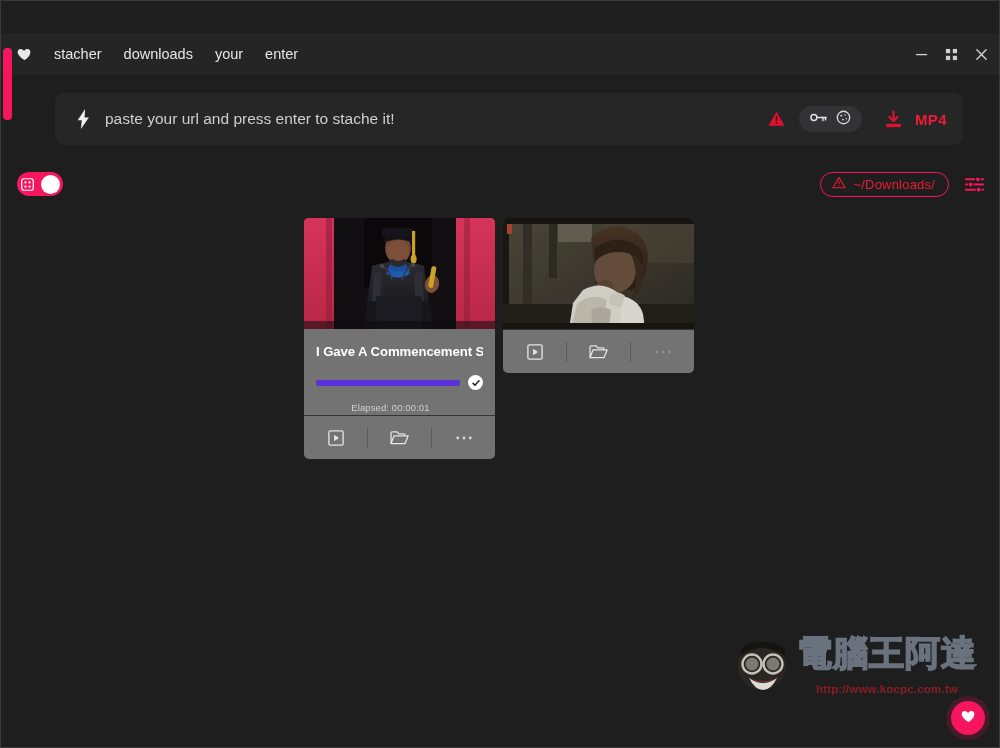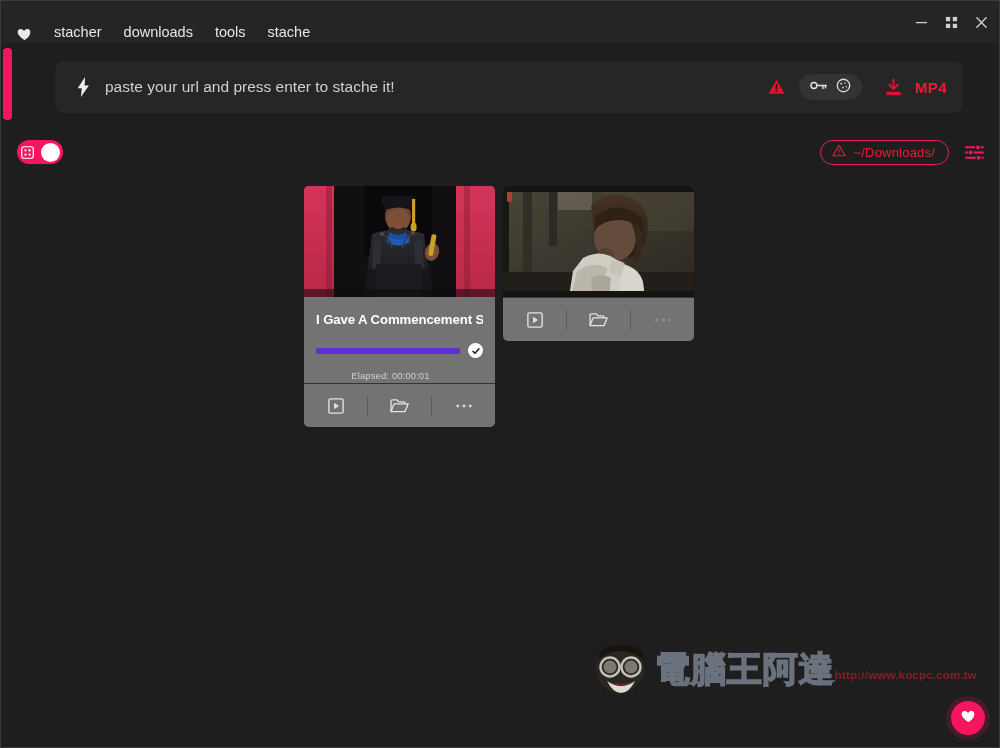--- a/index.html
+++ b/index.html
@@ -20,23 +20,24 @@
     border: 1px solid #3a3a3a;
     overflow: hidden;
   }
 
   
   .titlebar {
     position: relative;
     height: 42px;
     background: #252526;
     display: flex;
-    align-items: flex-end;
+    align-items: center;
     padding-left: 14px;
     user-select: none;
+    margin-top: 32px;
   }
   .tb-heart {
     width: 18px; height: 18px;
     display: flex; align-items: center; justify-content: center;
     margin-right: 10px;
   }
   .tb-heart svg { display: block; }
   .menu {
     display: flex;
     align-items: center;
@@ -276,21 +277,21 @@
   .watermark {
     position: absolute;
     right: 22px;
     bottom: 52px;
     display: flex;
     align-items: center;
     gap: 6px;
     opacity: 0.95;
     pointer-events: none;
   }
-  .wm-text-wrap { display: flex; flex-direction: row; align-items: center; justify-content: flex-end; }
+  .wm-text-wrap { display: flex; flex-direction: column; align-items: center; justify-content: flex-end; }
   .wm-cn {
     font-size: 35px;
     font-weight: 700;
     color: #20232a;
     -webkit-text-stroke: 1.6px #6f7784;
     letter-spacing: 1px;
     line-height: 1;
     font-family: "DejaVu Sans", sans-serif;
   }
   .wm-url {
@@ -326,22 +327,22 @@
 
     <div class="tb-heart">
       <svg width="17" height="16" viewBox="0 0 24 24">
           <path fill="#e8e8e8" d="M12 21s-7.5-4.7-9.6-9.1C.6 8.3 2.6 4.4 6.3 4.4c2 0 3.5 1.1 4.4 2.4.2.3.4.5.6.8l.7-.9c.9-1.3 2.4-2.3 4.3-2.3 3.7 0 5.7 3.9 3.9 7.5C19.5 16.3 12 21 12 21z"></path>
         </svg>
     </div>
 
     <div class="menu">
       <div class="menu-item"><span>stacher</span></div>
       <div class="menu-item"><span>downloads</span></div>
-      <div class="menu-item"><span>tools</span></div>
-      <div class="menu-item"><span>stache</span></div>
+      <div class="menu-item"><span>your</span></div>
+      <div class="menu-item"><span>enter</span></div>
     </div>
 
     <div class="win-controls">
       <div class="wc">
         <svg width="13" height="13" viewBox="0 0 14 14">
             <rect x="1" y="6.4" width="12" height="1.4" fill="#d0d0d0"></rect>
           </svg>
       </div>
       <div class="wc">
         <svg width="13" height="13" viewBox="0 0 14 14">

